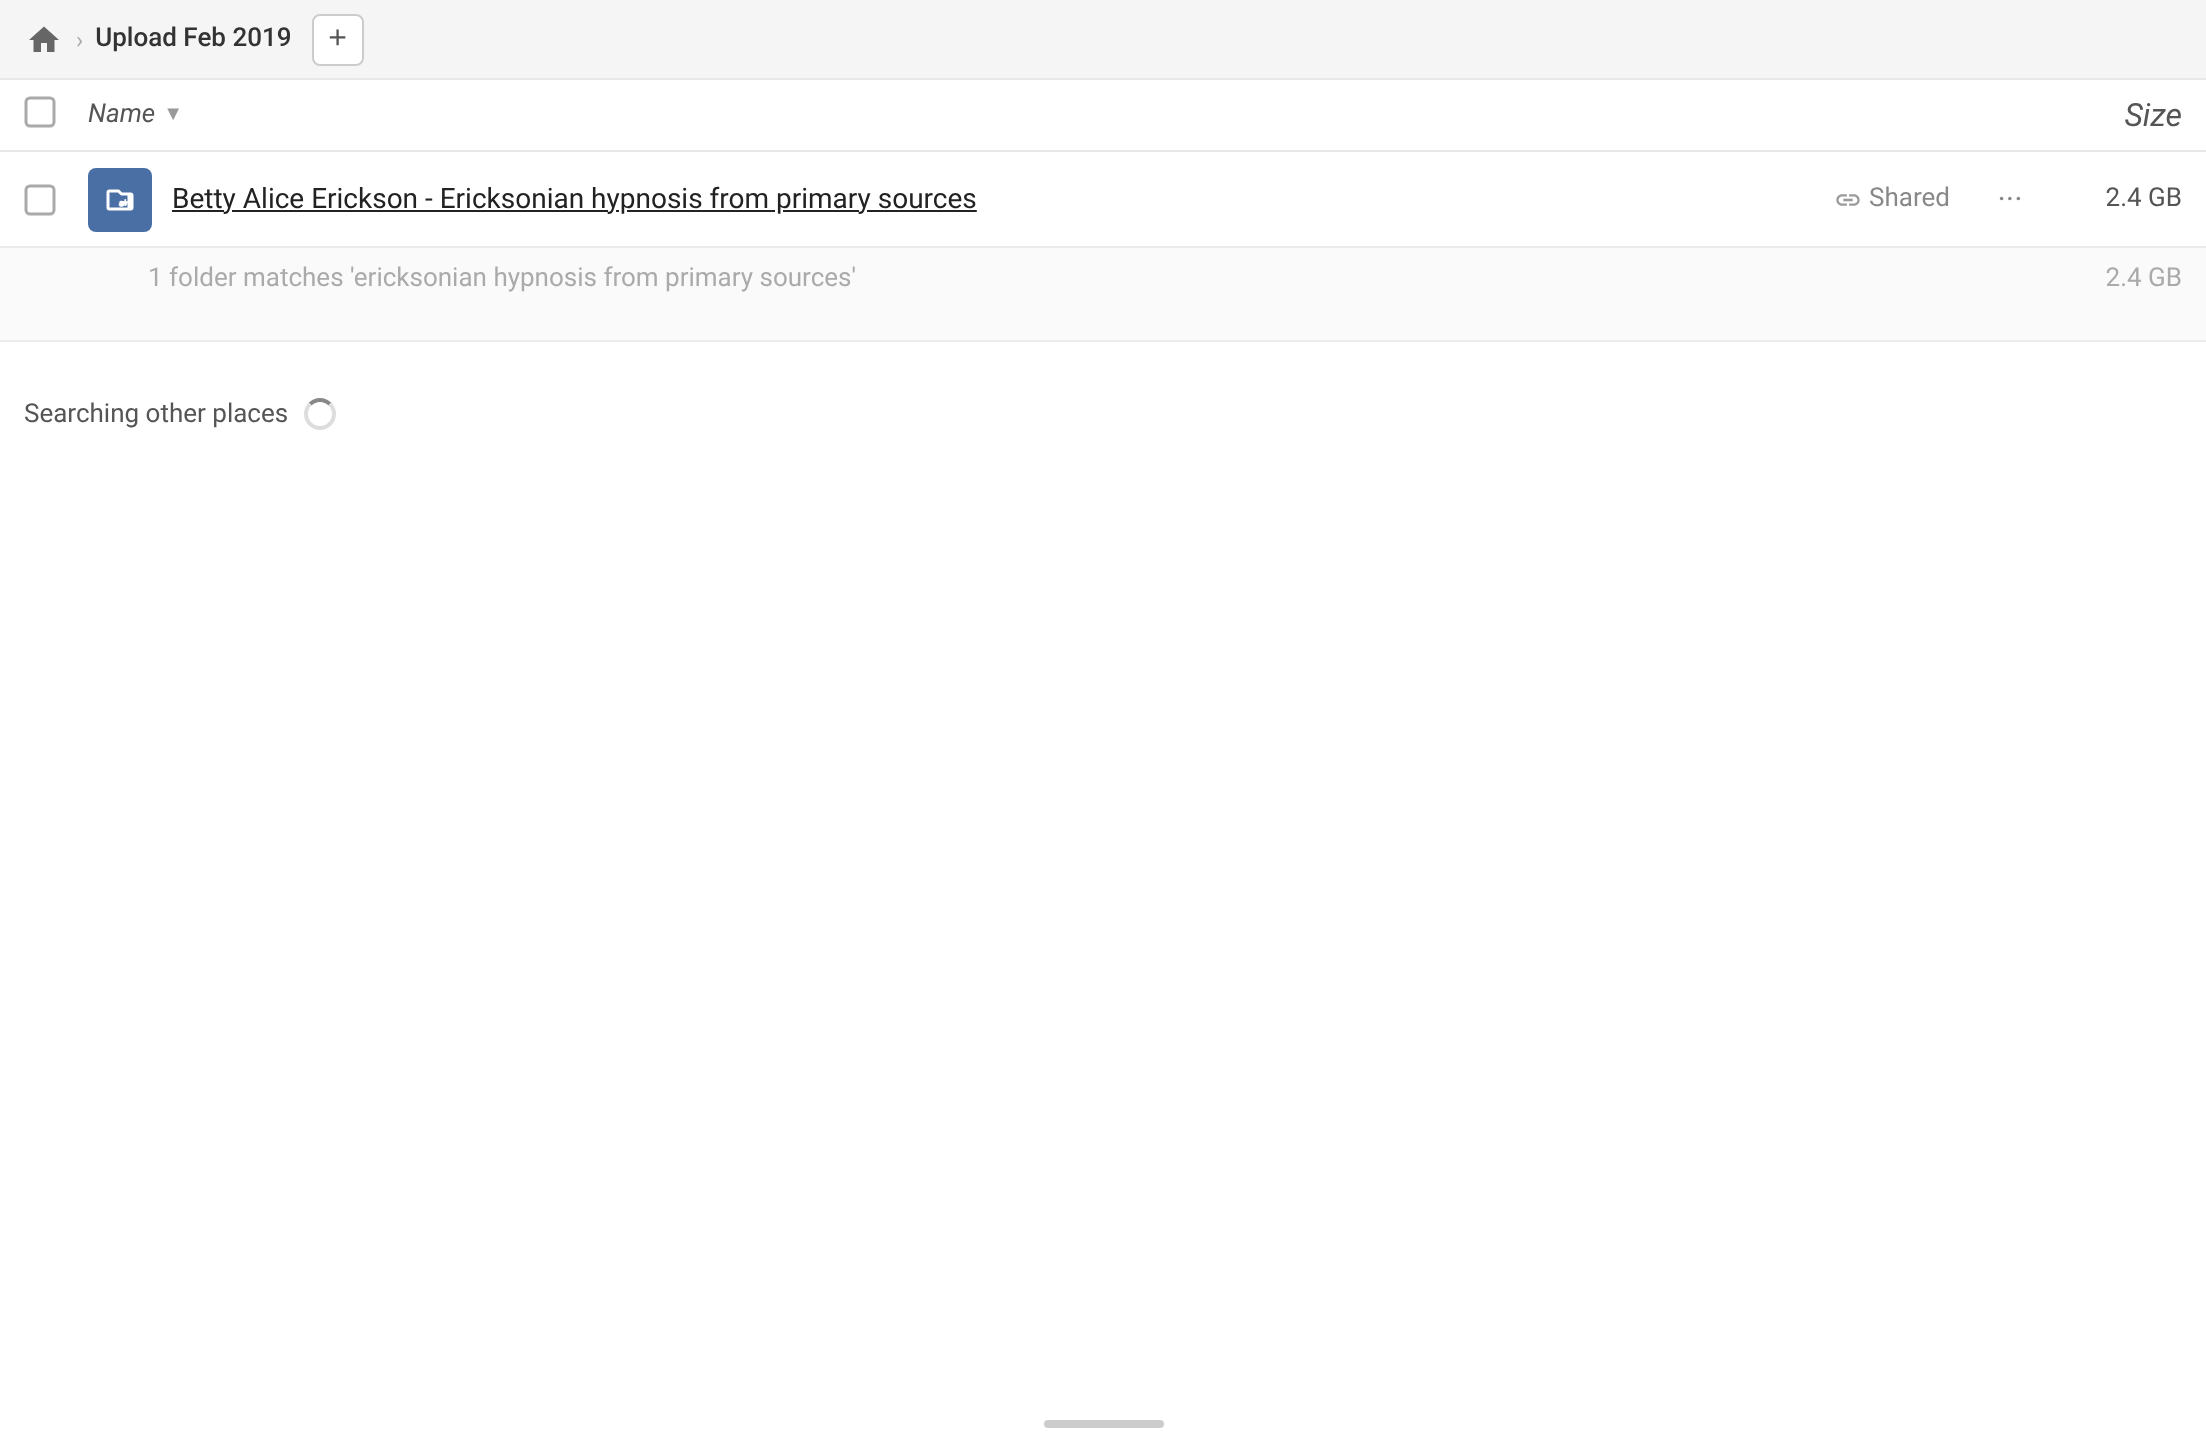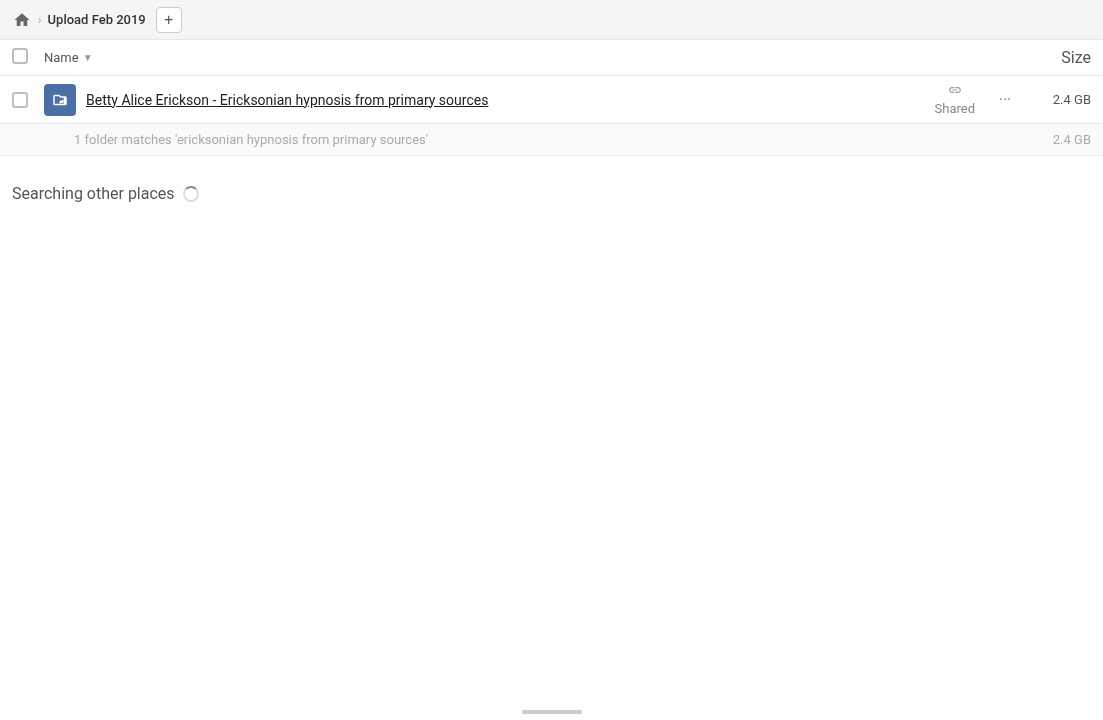--- a/index.html
+++ b/index.html
@@ -72,20 +72,21 @@
     }
 
     
     .col-header {
       display: flex;
       align-items: center;
       height: 36px;
       padding: 0 12px;
       border-bottom: 1px solid #e8e8e8;
       background: #fff;
+      font-style: italic;
     }
 
     .col-checkbox {
       width: 24px;
       margin-right: 8px;
     }
 
     .col-name {
       flex: 1;
       display: flex;
@@ -154,21 +155,20 @@
       text-decoration: underline;
     }
 
     .file-shared {
       display: flex;
       align-items: center;
       color: #888;
       font-size: 13px;
       margin-right: 16px;
       gap: 4px;
-      flex-direction: column;
     }
 
     .file-shared svg {
       width: 14px;
       height: 14px;
       fill: #999;
     }
 
     .file-more {
       width: 28px;
@@ -188,21 +188,21 @@
       text-align: right;
       font-size: 13px;
       color: #555;
     }
 
     
     .match-info {
       display: flex;
       align-items: center;
       justify-content: space-between;
-      padding: 8px 12px 8px 74px;
+      padding: 8px 12px 23px 74px;
       background: #fafafa;
       border-bottom: 1px solid #ebebeb;
     }
 
     .match-text {
       font-size: 13px;
       color: #aaa;
     }
 
     .match-size {
@@ -212,21 +212,21 @@
 
     
     .searching-section {
       padding: 28px 12px 12px 12px;
       display: flex;
       align-items: center;
       gap: 8px;
     }
 
     .searching-label {
-      font-size: 16px;
+      font-size: 13px;
       color: #555;
       font-weight: 400;
     }
 
     .spinner {
       width: 16px;
       height: 16px;
       border: 2px solid #ddd;
       border-top-color: #888;
       border-radius: 50%;

